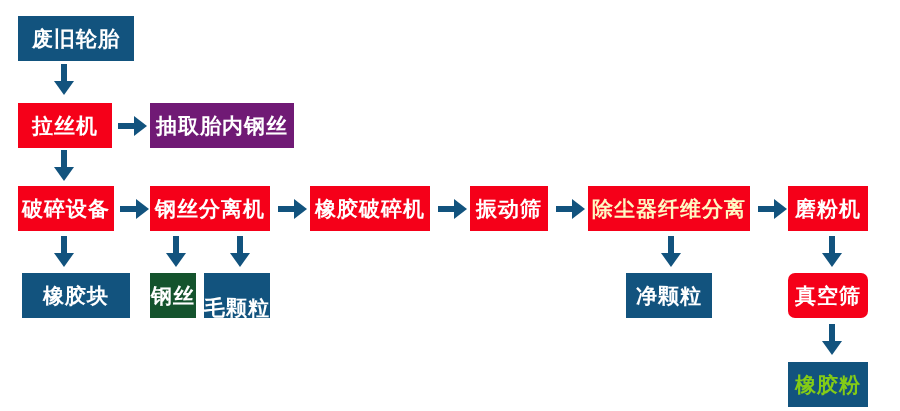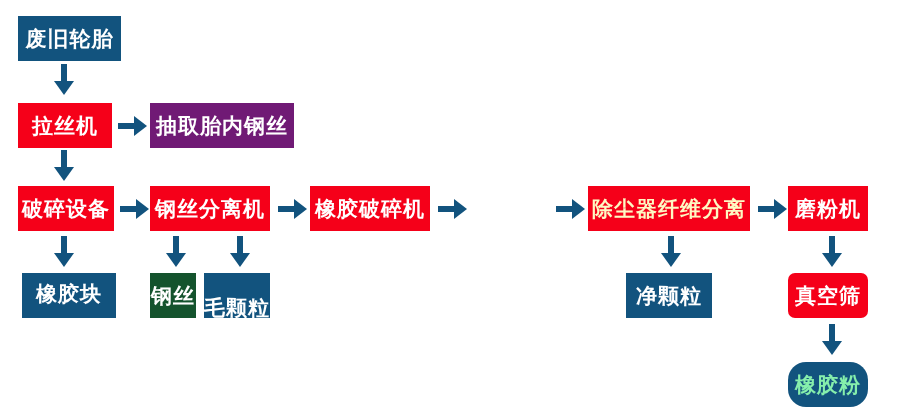--- a/index.html
+++ b/index.html
@@ -123,55 +123,58 @@
         <rect x="9" y="0" width="6" height="20" fill="#12537E"></rect>
         <polygon points="2,17 22,17 12,31" fill="#12537E"></polygon>
       </svg>
     </div>
     <div class="arrow" style="left: 820px; top: 324px;">
       <svg width="24" height="32" viewBox="0 0 24 32">
         <rect x="9" y="0" width="6" height="20" fill="#12537E"></rect>
         <polygon points="2,17 22,17 12,31" fill="#12537E"></polygon>
       </svg>
     </div>
-    <div class="node blue" style="left: 18px; top: 16px; width: 103px; background: rgb(18, 83, 126); color: rgb(255, 255, 255);">
+    <div class="node blue" style="left: 18px; top: 16px; width: 116px; background: rgb(18, 83, 126); color: rgb(255, 255, 255);">
       <span>废旧轮胎</span>
     </div>
     <div class="node red" style="left: 18px; top: 103px; width: 94px; background: rgb(245, 0, 25); color: rgb(255, 255, 255);">
       <span>拉丝机</span>
     </div>
     <div class="node blue" style="left: 150px; top: 103px; width: 144px; background: #701a75; color: rgb(255, 255, 255);">
       <span>抽取胎内钢丝</span>
     </div>
     <div class="node red" style="left: 18px; top: 186px; width: 96px; background: rgb(245, 0, 25); color: rgb(255, 255, 255);">
       <span>破碎设备</span>
     </div>
-    <div class="node blue" style="left: 22px; top: 273px; width: 94px; background: rgb(18, 83, 126); color: rgb(255, 255, 255); font-family: Liberation Mono, monospace;">
+    <div class="node blue" style="left: 22px; top: 273px; width: 108px; background: rgb(18, 83, 126); color: rgb(255, 255, 255);">
       <span>橡胶块</span>
     </div>
     <div class="node red" style="left: 150px; top: 186px; width: 120px; background: rgb(245, 0, 25); color: rgb(255, 255, 255);">
       <span>钢丝分离机</span>
     </div>
     <div class="node blue" style="left: 150px; top: 273px; width: 46px; background: #14532d; color: rgb(255, 255, 255);">
       <span>钢丝</span>
     </div>
     <div class="node blue" style="left: 204px; top: 273px; width: 66px; background: rgb(18, 83, 126); color: rgb(255, 255, 255); align-items: flex-end;">
       <span>毛颗粒</span>
     </div>
     <div class="node red" style="left: 310px; top: 186px; width: 120px; background: rgb(245, 0, 25); color: rgb(255, 255, 255);">
       <span>橡胶破碎机</span>
     </div>
+    <div class="node red" style="left: 470px; top: 186px; width: 78px; background: rgb(245, 0, 25); color: rgb(255, 255, 255);">
+      <span>振动筛</span>
+    </div>
     <div class="node red" style="left: 588px; top: 186px; width: 162px; background: rgb(245, 0, 25); color: #fef9c3;">
       <span>除尘器纤维分离</span>
     </div>
     <div class="node blue" style="left: 626px; top: 273px; width: 86px; background: rgb(18, 83, 126); color: rgb(255, 255, 255);">
       <span>净颗粒</span>
     </div>
     <div class="node red" style="left: 788px; top: 186px; width: 80px; background: rgb(245, 0, 25); color: rgb(255, 255, 255);">
       <span>磨粉机</span>
     </div>
     <div class="node red" style="left: 788px; top: 273px; width: 80px; background: rgb(245, 0, 25); color: rgb(255, 255, 255); border-radius: 7px;">
       <span>真空筛</span>
     </div>
-    <div class="node blue" style="left: 788px; top: 362px; width: 80px; background: rgb(18, 83, 126); color: #86efac; border-radius: 18px;">
+    <div class="node blue" style="left: 788px; top: 362px; width: 80px; background: rgb(18, 83, 126); color: #84cc16;">
       <span>橡胶粉</span>
     </div>
   </div>
 
 </body></html>

